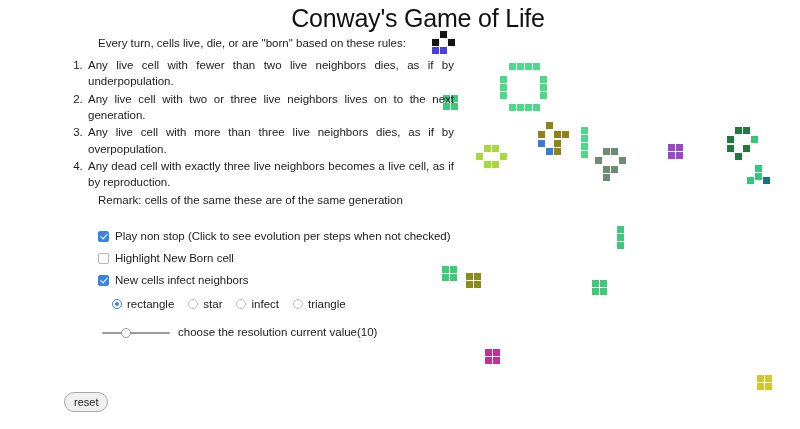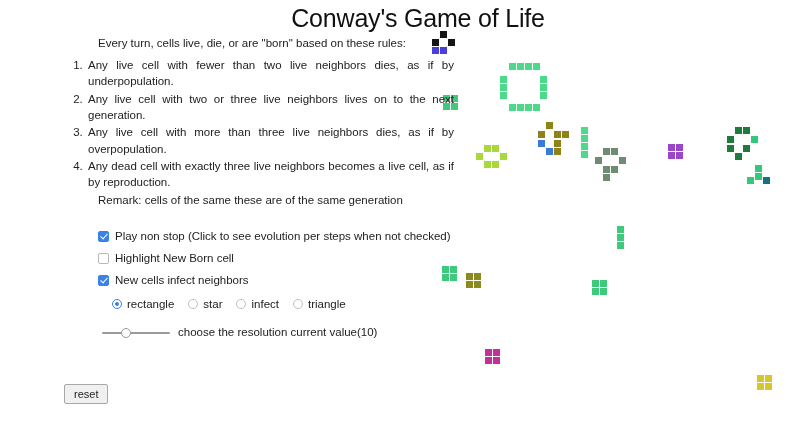--- a/index.html
+++ b/index.html
@@ -184,27 +184,27 @@
     border-radius: 50%;
     background: #fdfdfd;
     border: 1px solid #9a9a9a;
     box-sizing: border-box;
   }
   #slider-label { color: #222; white-space: nowrap; }
 
   #reset-btn {
     position: absolute;
     left: 64px;
-    top: 384px;
+    top: 392px;
     font-family: "Liberation Sans", sans-serif;
     font-size: 11px;
     color: #222;
     background: #f0f0f0;
     border: 1px solid #a8a8a8;
-    border-radius: 2px;
+    border-radius: 10px;
     padding: 3px 9px;
     cursor: pointer;
   }
 
   #life-canvas {
     position: absolute;
     left: 0;
     top: 0;
     width: 800px;
     height: 429px;

